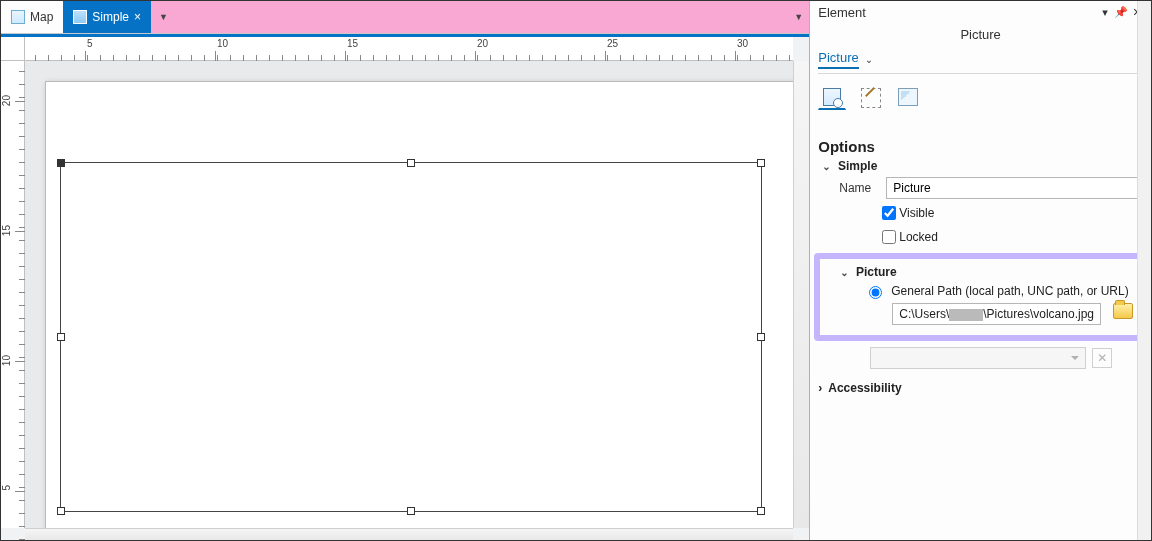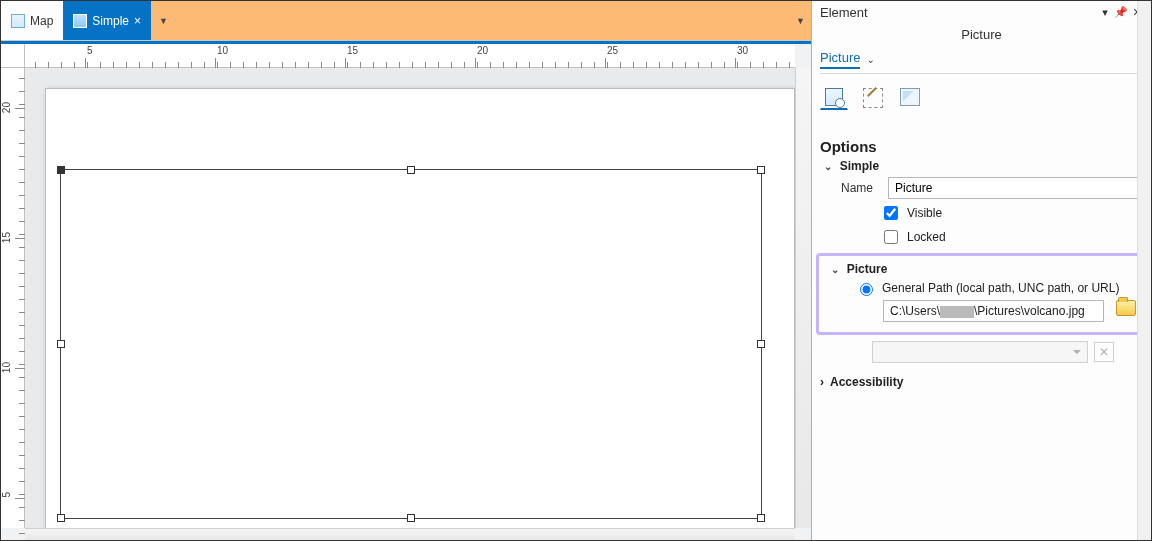--- a/index.html
+++ b/index.html
@@ -22,24 +22,24 @@
   
   .canvas-pane {
     width: 811px;
     height: 100%;
     display: flex;
     flex-direction: column;
     border-right: 1px solid #b0b0b0;
     background: #f0f2f4;
   }
   .tab-bar {
-    height: 40px;
+    height: 33px;
     display: flex;
     align-items: center;
-    background: #fdba74;
+    background: #f9a8d4;
     border-bottom: 1px solid #c8c8c8;
   }
   .tab {
     display: flex;
     align-items: center;
     gap: 5px;
     padding: 0 10px;
     height: 100%;
     cursor: pointer;
   }
@@ -255,27 +255,27 @@
   }
   .row { display:flex; align-items:center; gap:8px; margin:4px 0 4px 20px; }
   .lbl { width: 46px; text-align:center; color:#333; margin-left:-10px;}
   input[type=text].field {
     flex: 1;
     height: 22px;
     border: 1px solid #b6b6b6;
     padding: 0 6px;
     font-size: 12px;
   }
-  .chk { display:flex; align-items:center; gap:6px; margin:4px 0 4px 56px; }
+  .chk { display:flex; align-items:center; gap:0; margin:4px 0 4px 56px; }
   .chk input { width:14px; height:14px; }
   .radio-row { display:flex; align-items:center; gap:6px; margin:4px 0 4px 24px; }
   .highlight-box {
-    border: 3px solid #c4b5fd;
+    border: 6px solid #c4b5fd;
     border-radius: 4px;
-    padding: 6px 4px 10px 8px;
+    padding: 6px 4px 10px 16px;
     margin: 4px 0 4px -4px;
   }
   .path-row { display:flex; align-items:flex-start; gap:12px; margin:4px 0 0 52px; }
   .folder-icon {
     width: 20px; height:16px;
     background: linear-gradient(#fff0a8, #f5c94a);
     border:1px solid #c7972a;
     border-radius: 2px;
     position:relative;
     cursor:pointer;

